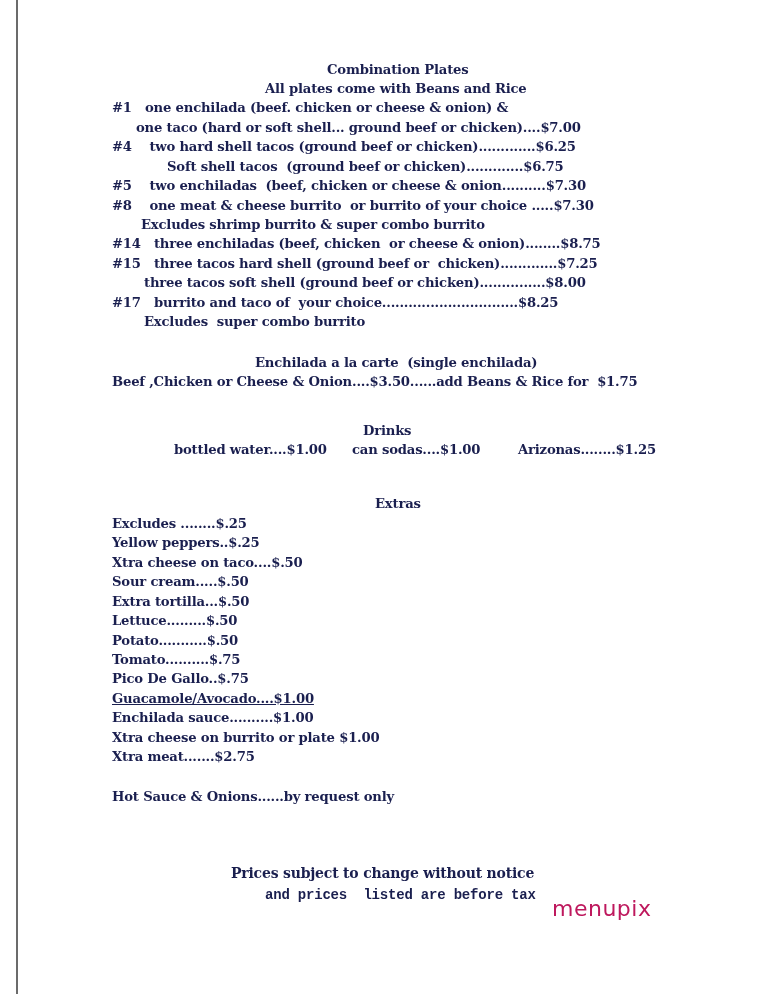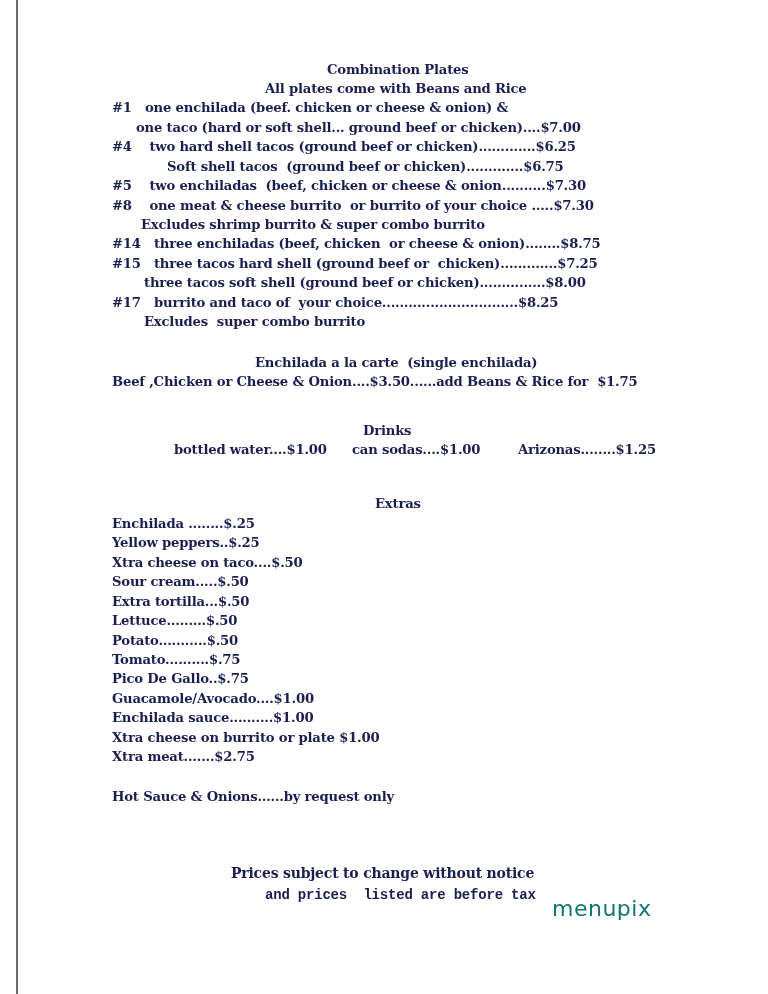--- a/index.html
+++ b/index.html
@@ -6,21 +6,21 @@
     body {
       width: 768px; height: 994px; background: #ffffff; position: relative; overflow: hidden;
       font-family: "DejaVu Serif", "Liberation Serif", serif;
       color: #1a1f4f;
     }
     .left-border { position: absolute; left: 0; top: 0; width: 2px; height: 994px; background: #6b6b6b; }
     .page { position: absolute; left: 16px; top: 0; width: 768px; height: 735px; }
     .line { position: absolute; white-space: pre; font-weight: bold; font-size: 13.2px; line-height: 19px; letter-spacing: -0.2px; }
     .watermark {
       position: absolute; left: 536px; top: 896px; font-family: "DejaVu Sans", "Liberation Sans", sans-serif;
-      font-size: 22px; color: #0f766e; letter-spacing: 0.5px; font-weight: normal;
+      font-size: 22px; color: #be185d; letter-spacing: 0.5px; font-weight: normal;
     }
     .footer { font-size: 14px; line-height: 22px; }
   </style>
 </head>
 <body>
 
 <div class="page">
   <div class="left-border"></div>
 
   <div class="line" style="left:311px; top:60px;">Combination Plates</div>
@@ -40,30 +40,30 @@
 
   <div class="line" style="left:128px; top:312px;">Excludes  super combo burrito</div>
   <div class="line" style="left:96px; top:372px;">Beef ,Chicken or Cheese &amp; Onion....$3.50......add Beans &amp; Rice for  $1.75</div>
 
   <div class="line" style="left:347px; top:421px;">Drinks</div>
   <div class="line" style="left:158px; top:440px;">bottled water....$1.00</div>
   <div class="line" style="left:336px; top:440px;">can sodas....$1.00</div>
   <div class="line" style="left:502px; top:440px;">Arizonas........$1.25</div>
 
   <div class="line" style="left:359px; top:494px;">Extras</div>
-  <div class="line" style="left:96px; top:514px;">Enchilada ........$.25</div>
+  <div class="line" style="left:96px; top:514px;">Excludes ........$.25</div>
   <div class="line" style="left:96px; top:533px;">Yellow peppers..$.25</div>
   <div class="line" style="left:96px; top:553px;">Xtra cheese on taco....$.50</div>
   <div class="line" style="left:96px; top:572px;">Sour cream.....$.50</div>
   <div class="line" style="left:96px; top:592px;">Extra tortilla...$.50</div>
   <div class="line" style="left:96px; top:611px;">Lettuce.........$.50</div>
   <div class="line" style="left:96px; top:631px;">Potato...........$.50</div>
   <div class="line" style="left:96px; top:650px;">Tomato..........$.75</div>
   <div class="line" style="left:96px; top:669px;">Pico De Gallo..$.75</div>
-  <div class="line" style="left:96px; top:689px;">Guacamole/Avocado....$1.00</div>
+  <div class="line" style="left:96px; top:689px;text-decoration:underline;">Guacamole/Avocado....$1.00</div>
   <div class="line" style="left:96px; top:708px;">Enchilada sauce..........$1.00</div>
   <div class="line" style="left:96px; top:728px;">Xtra cheese on burrito or plate $1.00</div>
   <div class="line" style="left:96px; top:747px;">Xtra meat.......$2.75</div>
   <div class="line" style="left:96px; top:787px;">Hot Sauce &amp; Onions......by request only</div>
 
   <div class="line footer" style="left:215px; top:862px;">Prices subject to change without notice</div>
   <div class="line footer" style="left:249px; top:884px;font-family:Liberation Mono, monospace;">and prices  listed are before tax</div>
 
   <div class="watermark">menupix</div>
 </div>

